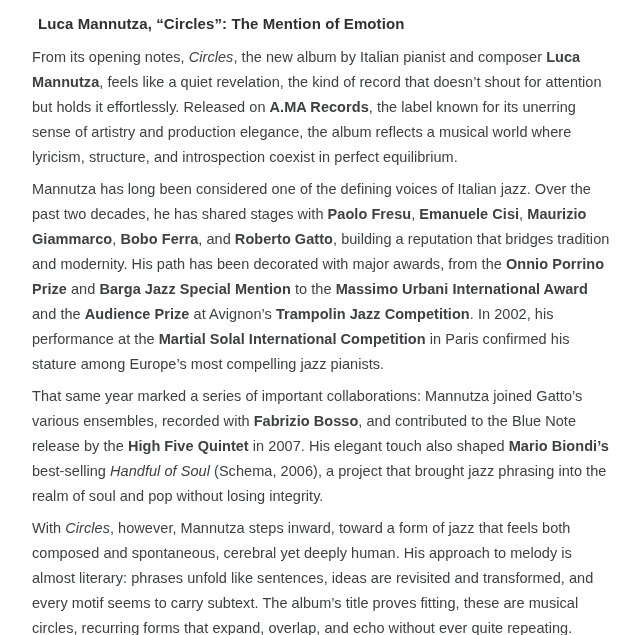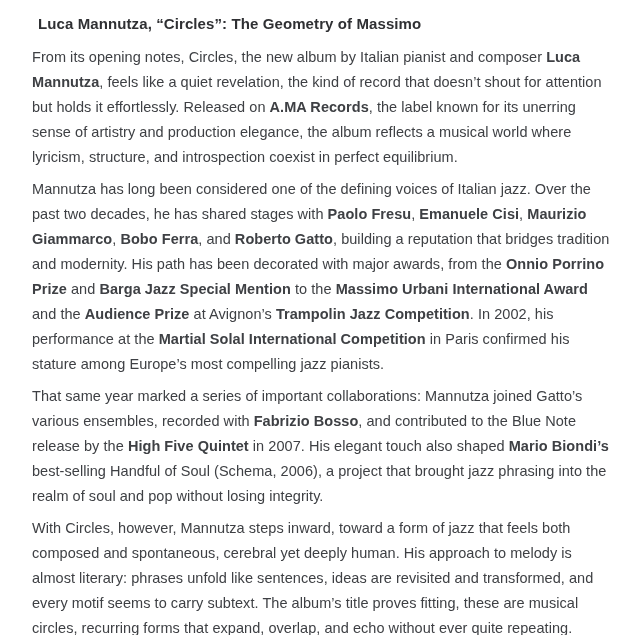--- a/index.html
+++ b/index.html
@@ -29,26 +29,26 @@
     letter-spacing: 0.1px;
   }
   .body p {
     font-size: 14.5px;
     line-height: 25px;
     color: var(--text, #3e4044);
     margin: 0 0 7px 0;
     letter-spacing: 0.05px;
   }
   .seg-b { font-weight: bold; }
-  .seg-i { }
+  .seg-i { font-style: italic; }
 </style>
 </head>
 <body>
 
 <main class="page">
-  <h1 class="title">Luca Mannutza, “Circles”: The Geometry of Massimo</h1>
+  <h1 class="title">Luca Mannutza, “Circles”: The Mention of Emotion</h1>
   <section class="body" id="article-body">
       <p><span>From its opening notes, </span><span class="seg-i">Circles</span><span>, the new album by Italian pianist and composer </span><span class="seg-b">Luca Mannutza</span><span>, feels like a quiet revelation, the kind of record that doesn’t shout for attention but holds it effortlessly. Released on </span><span class="seg-b">A.MA Records</span><span>, the label known for its unerring sense of artistry and production elegance, the album reflects a musical world where lyricism, structure, and introspection coexist in perfect equilibrium.</span></p>
       <p><span>Mannutza has long been considered one of the defining voices of Italian jazz. Over the past two decades, he has shared stages with </span><span class="seg-b">Paolo Fresu</span><span>, </span><span class="seg-b">Emanuele Cisi</span><span>, </span><span class="seg-b">Maurizio Giammarco</span><span>, </span><span class="seg-b">Bobo Ferra</span><span>, and </span><span class="seg-b">Roberto Gatto</span><span>, building a reputation that bridges tradition and modernity. His path has been decorated with major awards, from the </span><span class="seg-b">Onnio Porrino Prize</span><span> and </span><span class="seg-b">Barga Jazz Special Mention</span><span> to the </span><span class="seg-b">Massimo Urbani International Award</span><span> and the </span><span class="seg-b">Audience Prize</span><span> at Avignon’s </span><span class="seg-b">Trampolin Jazz Competition</span><span>. In 2002, his performance at the </span><span class="seg-b">Martial Solal International Competition</span><span> in Paris confirmed his stature among Europe’s most compelling jazz pianists.</span></p>
       <p><span>That same year marked a series of important collaborations: Mannutza joined Gatto’s various ensembles, recorded with </span><span class="seg-b">Fabrizio Bosso</span><span>, and contributed to the Blue Note release by the </span><span class="seg-b">High Five Quintet</span><span> in 2007. His elegant touch also shaped </span><span class="seg-b">Mario Biondi’s</span><span> best-selling </span><span class="seg-i">Handful of Soul</span><span> (Schema, 2006), a project that brought jazz phrasing into the realm of soul and pop without losing integrity.</span></p>
       <p><span>With </span><span class="seg-i">Circles</span><span>, however, Mannutza steps inward, toward a form of jazz that feels both composed and spontaneous, cerebral yet deeply human. His approach to melody is almost literary: phrases unfold like sentences, ideas are revisited and transformed, and every motif seems to carry subtext. The album’s title proves fitting, these are musical circles, recurring forms that expand, overlap, and echo without ever quite repeating.</span></p>
     </section>
 </main>
 
 </body></html>

